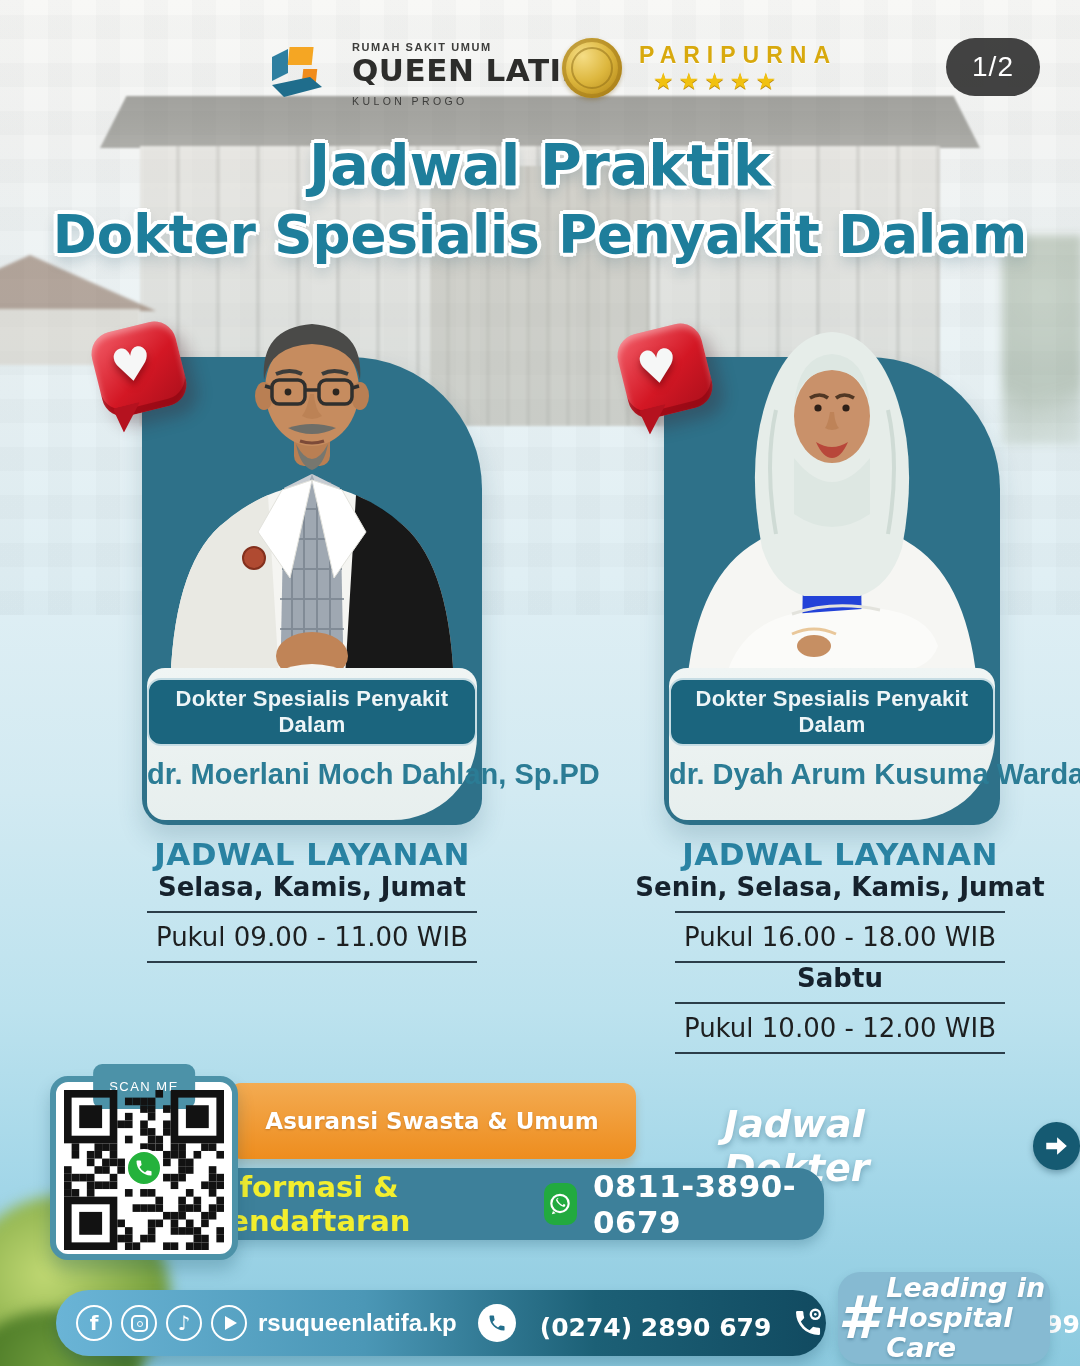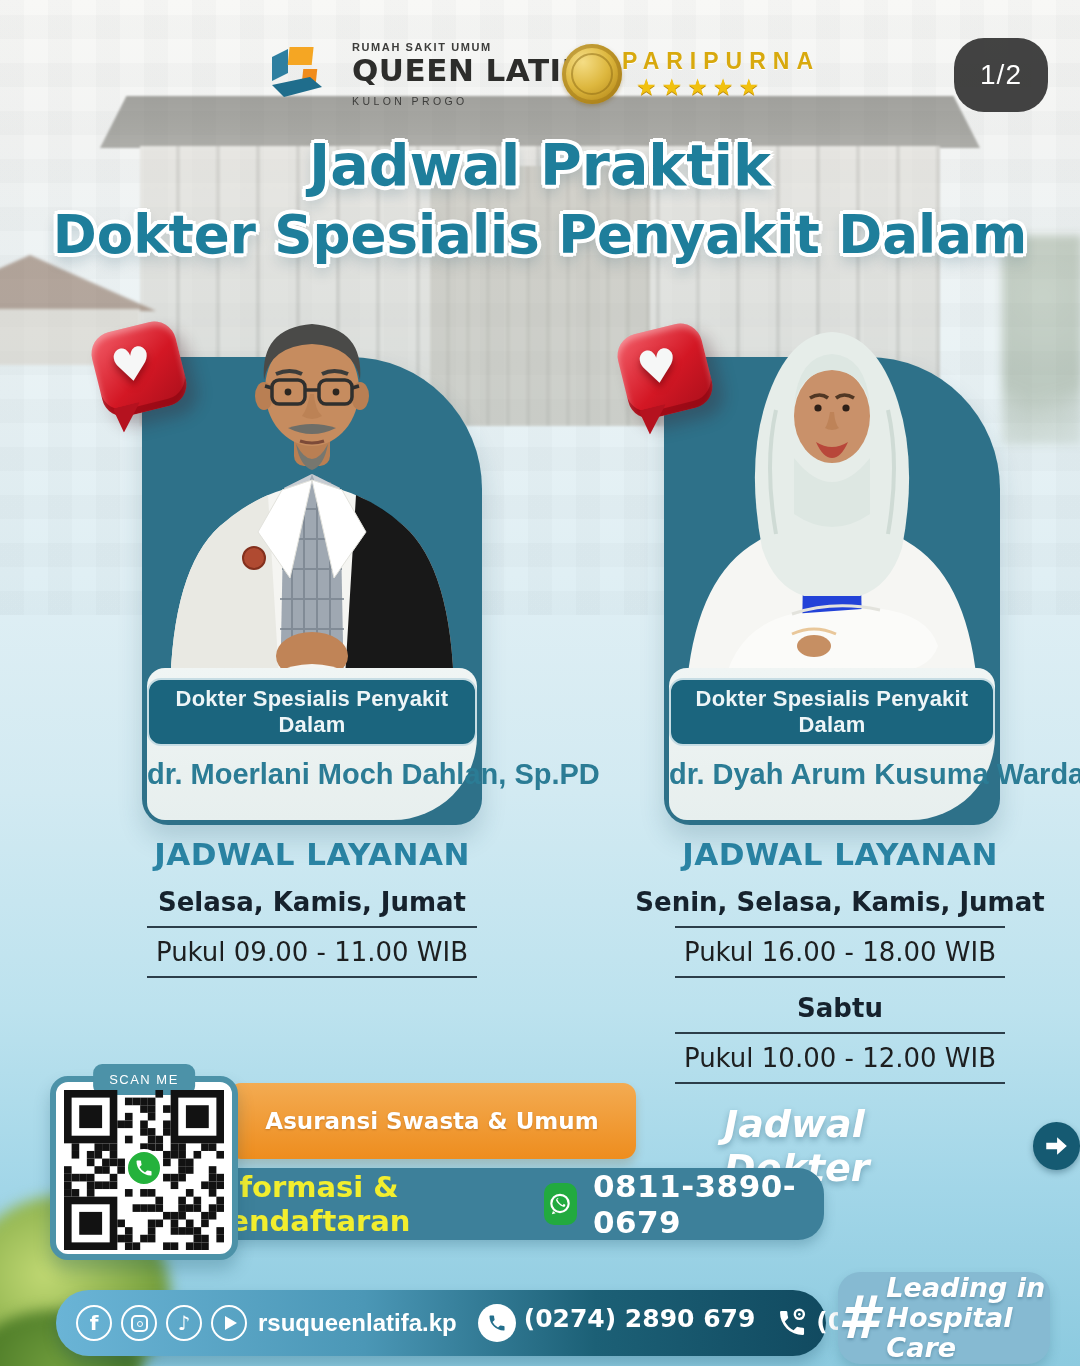--- a/index.html
+++ b/index.html
@@ -27,30 +27,30 @@
   .leaf1{left:-40px;top:1195px;width:210px;height:200px;background:radial-gradient(circle at 40% 40%,#c0d873,#7fa743 60%,#5d8a31 85%)}
   .leaf2{left:-30px;top:1310px;width:170px;height:120px;background:radial-gradient(circle at 50% 50%,#6f9c3c,#4c7a27 75%)}
 
   
   .logo-group{position:absolute;left:266px;top:42px;display:flex;gap:24px;align-items:center}
   .logo-mark{width:62px;height:64px}
   .logo-text{display:flex;flex-direction:column;line-height:1.05}
   .lt1{font-size:11px;font-weight:700;letter-spacing:1.6px;color:#3d3d3b}
   .lt2{font-size:31px;font-weight:800;color:#2d2d2b;letter-spacing:.5px;font-family:"DejaVu Sans",sans-serif}
   .lt3{font-size:10.5px;font-weight:400;letter-spacing:3.4px;color:#3d3d3b;margin-top:10px}
-  .accred{position:absolute;left:562px;top:44px;display:flex;gap:0;align-items:center}
+  .accred{position:absolute;left:562px;top:38px;display:flex;gap:17px;align-items:center}
   .medal{width:60px;height:60px;border-radius:50%;
     background:radial-gradient(circle at 35% 30%,#f5dd85,#ddb73e 45%,#bb8f1d 80%,#9a7413);
     box-shadow:inset 0 0 0 4px rgba(160,120,25,.55),0 2px 4px rgba(120,90,20,.35);position:relative}
   .medal::after{content:"";position:absolute;inset:9px;border-radius:50%;border:2px solid rgba(140,105,20,.5)}
   .accred-text{display:flex;flex-direction:column;line-height:1}
   .paripurna{font-size:23px;font-weight:800;letter-spacing:7px;color:#d8a90e;text-shadow:0 1px 0 #fff}
   .stars{font-size:23px;letter-spacing:5px;color:#f1c110;margin-top:3px;margin-left:14px;
     text-shadow:0 1px 0 #b8860b;font-family:"DejaVu Sans",sans-serif}
-  .page-pill{position:absolute;right:32px;top:38px;width:94px;height:74px;border-radius:30px;
+  .page-pill{position:absolute;right:40px;top:38px;width:94px;height:58px;border-radius:30px;
     background:rgba(47,47,47,.9);color:#fff;font-size:28px;display:grid;place-items:center;letter-spacing:1px}
 
   
   .title{position:absolute;left:0;width:100%;text-align:center;font-family:"DejaVu Sans",sans-serif;
     font-weight:800;color:#1e7e9b;white-space:nowrap;
     text-shadow:-3px -3px 0 #fff,3px -3px 0 #fff,-3px 3px 0 #fff,3px 3px 0 #fff,-4px 0 0 #fff,4px 0 0 #fff,0 -4px 0 #fff,0 4px 0 #fff,0 8px 14px rgba(20,70,95,.25)}
   .t1{top:132px;font-size:57px}
   .t2{top:204px;font-size:53px}
 
   
@@ -73,29 +73,29 @@
   .like .heart{position:absolute;left:16px;top:10px;font-size:46px;color:#f6f7f7;transform:rotate(6deg);
     font-family:"DejaVu Sans",sans-serif;text-shadow:0 5px 7px rgba(90,0,10,.5)}
   .card.left .like{left:-46px;top:26px}
   .card.right .like{left:-42px;top:28px}
 
   
   .sched{position:absolute;top:836px;text-align:center}
   .sched.left{left:90px;width:444px}
   .sched.right{left:612px;width:456px}
   .sched h3{font-size:31px;font-weight:700;color:#2a84a4;letter-spacing:.5px;font-family:"DejaVu Sans",sans-serif}
-  .days{margin-top:15px;font-size:26px;font-weight:700;color:#16222d;font-family:"DejaVu Sans",sans-serif}
+  .days{font-size:26px;font-weight:700;color:#16222d;font-family:"DejaVu Sans",sans-serif}
   .rule{border:0;border-top:2px solid #2c3e4a;width:330px;margin:9px auto 0}
   .time{margin-top:9px;font-size:26px;color:#1d1f20;font-family:"DejaVu Sans",sans-serif}
 
   
   .qr-block{position:absolute;left:50px;top:1076px;width:188px;height:184px;background:#fff;border:6px solid #4c92a8;
     border-radius:18px;box-shadow:0 10px 16px rgba(25,80,100,.25);z-index:4}
   .qr-tab{position:absolute;top:-18px;left:50%;transform:translateX(-50%);background:#4c92a8;color:#fff;
-    font-size:13px;letter-spacing:1.5px;padding:8px 16px;border-radius:9px;white-space:nowrap}
+    font-size:13px;letter-spacing:1.5px;padding:15px 16px;border-radius:9px;white-space:nowrap}
   .qr-svg{position:absolute;inset:8px;width:160px;height:160px;fill:#121212}
   .qr-wa{position:absolute;left:50%;top:50%;transform:translate(-50%,-50%);width:38px;height:38px;border-radius:50%;
     background:#24b23c;border:3px solid #fff;display:grid;place-items:center}
 
   
   .bpjs{position:absolute;left:228px;top:1083px;width:408px;height:76px;border-radius:13px;
     background:linear-gradient(180deg,#f3ab52,#ee8d1e);display:flex;flex-direction:column;justify-content:center;
     gap:6px;text-align:center;box-shadow:0 6px 10px rgba(120,70,10,.2)}
   .bpjs div{color:#fff;font-size:23px;font-weight:800;text-shadow:0 1px 2px rgba(120,60,0,.35);font-family:"DejaVu Sans",sans-serif}
   .jadwal-cta{position:absolute;left:724px;top:1102px;display:flex;align-items:center;gap:12px}
@@ -112,21 +112,21 @@
   
   .fbar{position:absolute;left:56px;top:1290px;width:770px;height:66px;border-radius:33px;
     background:linear-gradient(90deg,#6ab4d6 0%,#4b97b6 40%,#1c6076 70%,#114a60 100%);
     display:flex;align-items:center;padding:0 20px;gap:9px;box-shadow:0 8px 14px rgba(20,70,95,.25)}
   .sicon{width:36px;height:36px;border-radius:50%;border:2.5px solid #fff;color:#fff;display:grid;place-items:center;
     font-size:20px;font-weight:700;flex:none;font-family:"DejaVu Sans",sans-serif}
   .ig-in{width:17px;height:17px;border:2px solid #fff;border-radius:5px;position:relative}
   .ig-in::after{content:"";position:absolute;left:4.5px;top:4.5px;width:4px;height:4px;border:1.6px solid #fff;border-radius:50%}
   .yt-tri{width:0;height:0;border-left:12px solid #fff;border-top:7px solid transparent;border-bottom:7px solid transparent;margin-left:3px}
   .handle{color:#fff;font-size:24px;font-weight:600;margin-left:2px;white-space:nowrap}
-  .pgroup{display:flex;align-items:flex-start;gap:8px;margin-left:12px;white-space:nowrap}
+  .pgroup{display:flex;align-items:flex-end;gap:24px;margin-left:12px;white-space:nowrap}
   .pcircle{width:38px;height:38px;border-radius:50%;background:#fff;display:grid;place-items:center;flex:none}
   .pnum{color:#fff;font-size:25px;font-weight:700;font-family:"DejaVu Sans",sans-serif}
   .tag-badge{position:absolute;left:838px;top:1272px;width:212px;height:92px;border-radius:22px;background:#86bad2;
     display:flex;align-items:center;justify-content:center;gap:8px;box-shadow:0 6px 12px rgba(25,80,100,.2)}
   .tag-hash{font-size:58px;font-weight:800;font-style:italic;color:#fff;font-family:"DejaVu Sans",sans-serif;line-height:.9;
     text-shadow:0 2px 3px rgba(20,70,95,.3)}
   .tag-lines{display:flex;flex-direction:column;line-height:1.12}
   .tag-lines span{font-size:27px;font-weight:800;font-style:italic;color:#fff;font-family:"DejaVu Sans",sans-serif;
     text-shadow:0 2px 3px rgba(20,70,95,.3)}
 </style>

